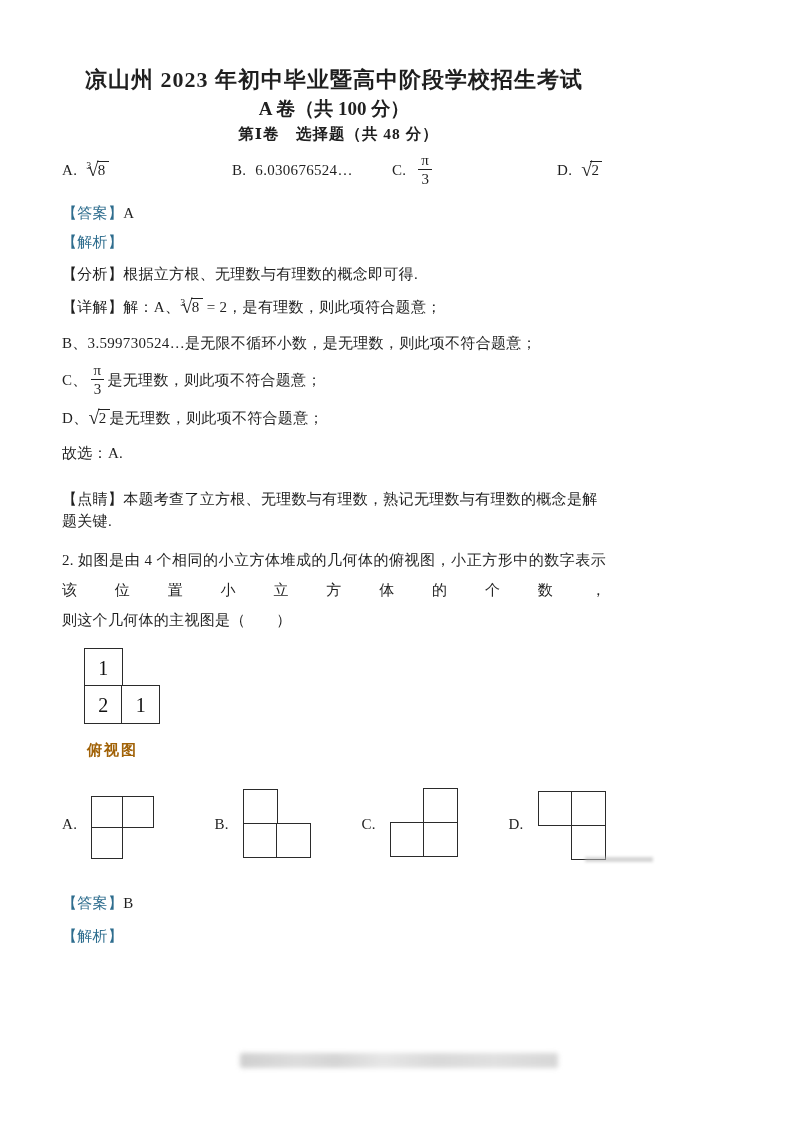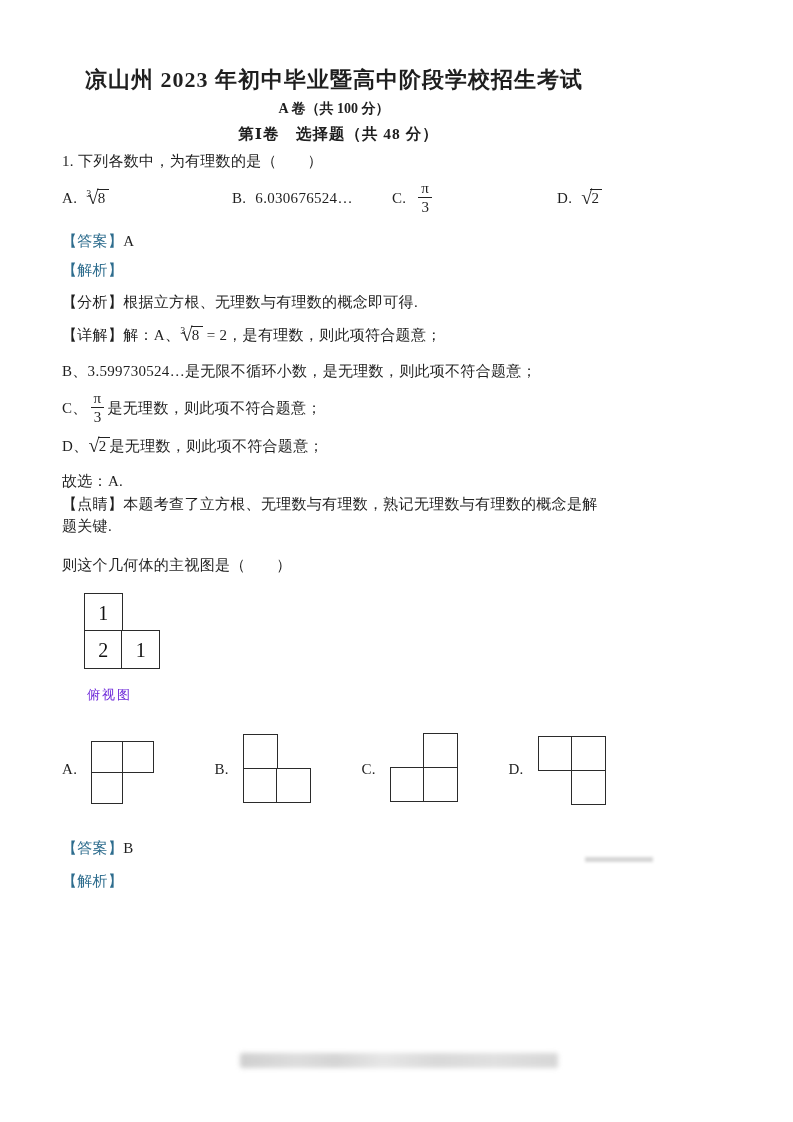--- a/index.html
+++ b/index.html
@@ -9,21 +9,21 @@
     background:#ffffff;
     overflow:hidden;
     font-family:"Liberation Serif","DejaVu Serif",serif;
     color:#1f1f1f;
   }
   .header{text-align:center;padding-top:66px;}
   .exam-title{font-size:22px;font-weight:bold;line-height:27px;letter-spacing:1px;}
   .exam-subtitle{font-size:21px;font-weight:bold;line-height:25px;margin-top:14px;letter-spacing:2px;}
   .info-line{font-size:15.5px;font-weight:bold;line-height:21px;margin-top:12px;}
   .info-line .gap{display:inline-block;width:58px;}
-  .volume-line{font-size:14px;font-weight:bold;line-height:21px;margin-top:5px;}
+  .volume-line{font-size:19px;font-weight:bold;line-height:21px;margin-top:5px;}
   .part-line{font-size:15.5px;font-weight:bold;line-height:21px;margin-top:4px;letter-spacing:1px;padding-left:9px;}
 
   .body{padding:0 62px;font-size:15px;line-height:22px;letter-spacing:0.3px;}
 
   .sec-heading{font-weight:bold;font-size:15.5px;line-height:26px;margin-top:8px;}
   .jline{display:block;text-align:justify;text-align-last:justify;}
   .lline{display:block;text-align:left;}
 
   .q-stem{margin-top:6px;}
   .opt-row{display:flex;align-items:center;margin-top:4px;height:44px;}
@@ -48,32 +48,32 @@
   .ans-line{margin-top:10px;}
   .tag-blue{color:#2e6d8e;}
   .jiexi-line{margin-top:7px;}
   .fenxi-line{margin-top:10px;}
   .detail-line{margin-top:11px;display:flex;align-items:center;}
   .detail-line .seg{white-space:pre;}
   .lineB{margin-top:14px;}
   .lineC{margin-top:8px;display:flex;align-items:center;}
   .lineD{margin-top:9px;display:flex;align-items:center;}
   .guxuan{margin-top:13px;}
-  .dianjing{margin-top:1px;}
+  .dianjing{margin-top:24px;}
   .q2-stem{margin-top:13px;line-height:30px;}
 
   .figure-block{margin-top:13px;margin-left:22px;width:160px;}
   .shape{position:relative;}
   .cell{
     position:absolute;box-sizing:border-box;
     border:1.6px solid #2b2b2b;background:#fff;
     display:flex;align-items:center;justify-content:center;
     font-size:20px;color:#111;
   }
-  .figure-label{font-size:13px;letter-spacing:2px;margin-top:15px;margin-left:3px;color:#6d28d9;}
+  .figure-label{font-size:15px;letter-spacing:2px;margin-top:15px;margin-left:3px;color:#a16207;font-weight:bold;}
 
   .q2-opt-row{display:flex;align-items:center;margin-top:24px;height:78px;}
   .q2-opt{display:flex;align-items:center;}
   .q2-opt .olabel{margin-right:14px;}
   .qw-a{width:171px;}
   .qw-b{width:165px;}
   .qw-c{width:165px;}
   .qw-d{flex:1;}
   
   .fig-a{position:relative;top:3px;}
@@ -101,21 +101,20 @@
 
   <div class="header">
     <div class="exam-title">凉山州 2023 年初中毕业暨高中阶段学校招生考试</div>
     <div class="volume-line">A 卷（共 100 分）</div>
     <div class="part-line">第Ⅰ卷　选择题（共 48 分）</div>
   </div>
 
   <div class="body">
 
 
-    <div class="q-stem">1. 下列各数中，为有理数的是（　　）</div>
 
     <div class="opt-row">
       <div class="opt w-a">
         <span class="olabel">A.</span>
         <span class="rad">
           <sup class="idx">3</sup>
             <span class="sign">√</span>
             <span class="body">8</span>
         </span>
       </div>
@@ -178,20 +177,21 @@
           <span class="body">2</span>
       </span>
       <span class="seg"> 是无理数，则此项不符合题意；</span>
     </div>
 
     <div class="guxuan">故选：A.</div>
 
     <div class="dianjing">【点睛】本题考查了立方根、无理数与有理数，熟记无理数与有理数的概念是解题关键.</div>
 
     <div class="q2-stem">
+      <span class="jline">2. 如图是由 4 个相同的小立方体堆成的几何体的俯视图，小正方形中的数字表示该位置小立方体的个数，</span>
       <span class="lline">则这个几何体的主视图是（　　）</span>
     </div>
 
     <div class="figure-block">
       <div class="shape" style="width: 76.4px; height: 76.4px;">
           <div class="cell" style="left: 0px; top: 0px; width: 39px; height: 39px;">1</div>
           <div class="cell" style="left: 0px; top: 37.4px; width: 39px; height: 39px;">2</div>
           <div class="cell" style="left: 37.4px; top: 37.4px; width: 39px; height: 39px;">1</div>
         </div>
       <div class="figure-label">俯视图</div>

